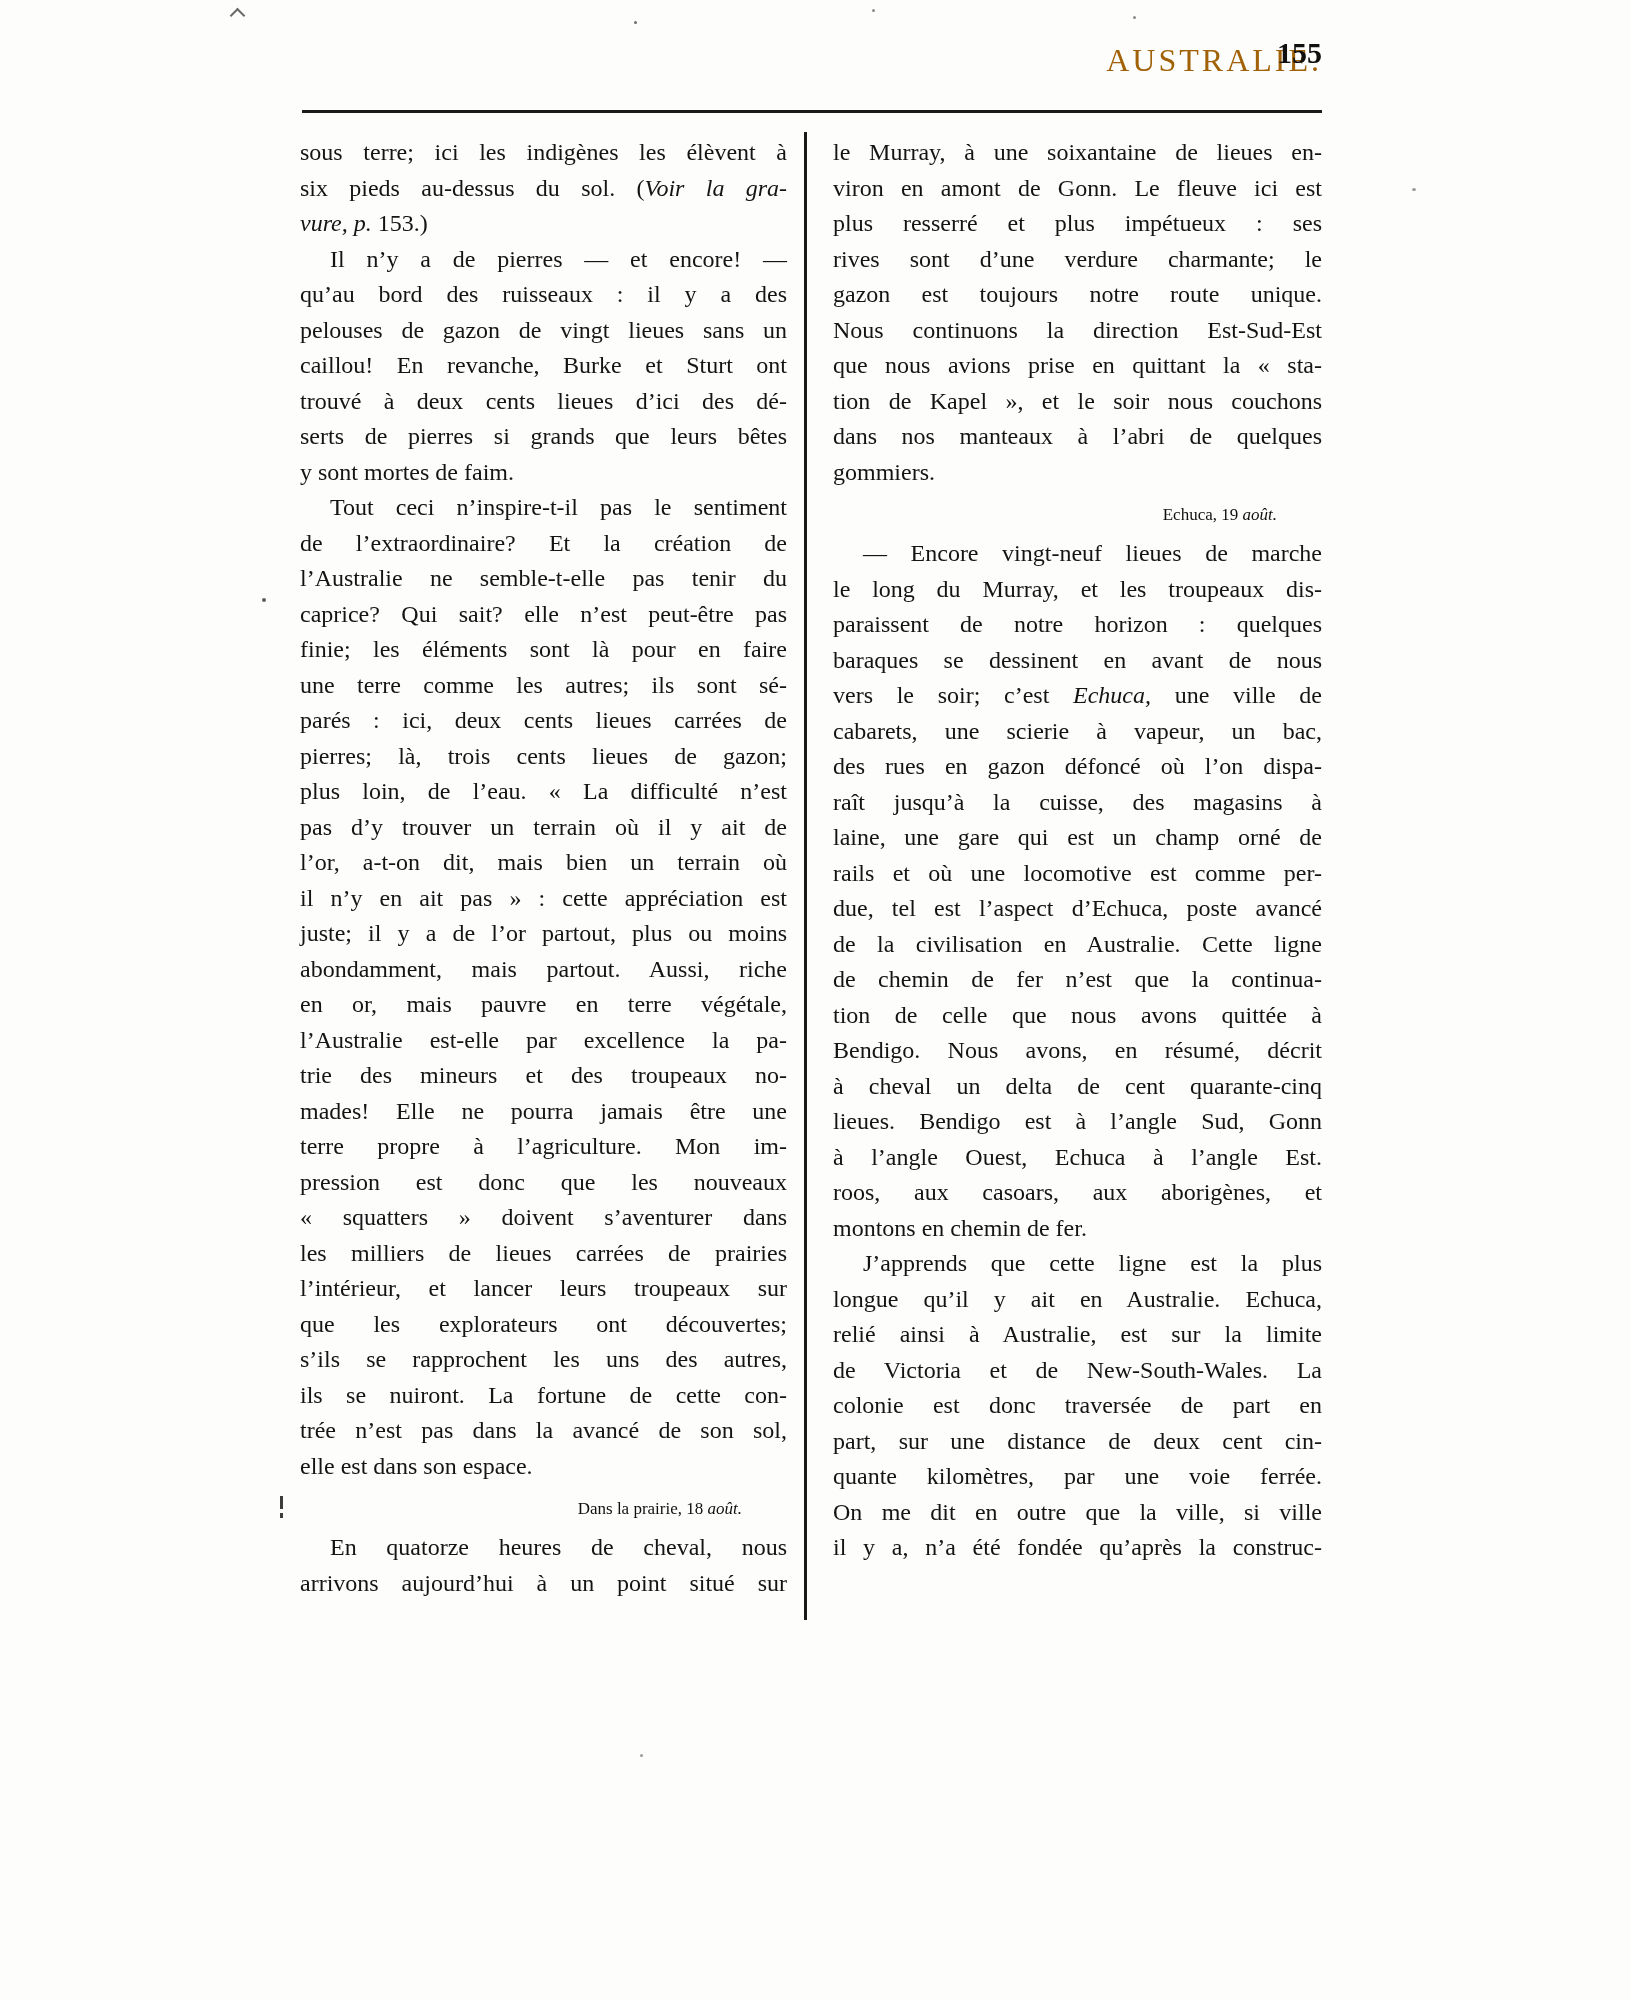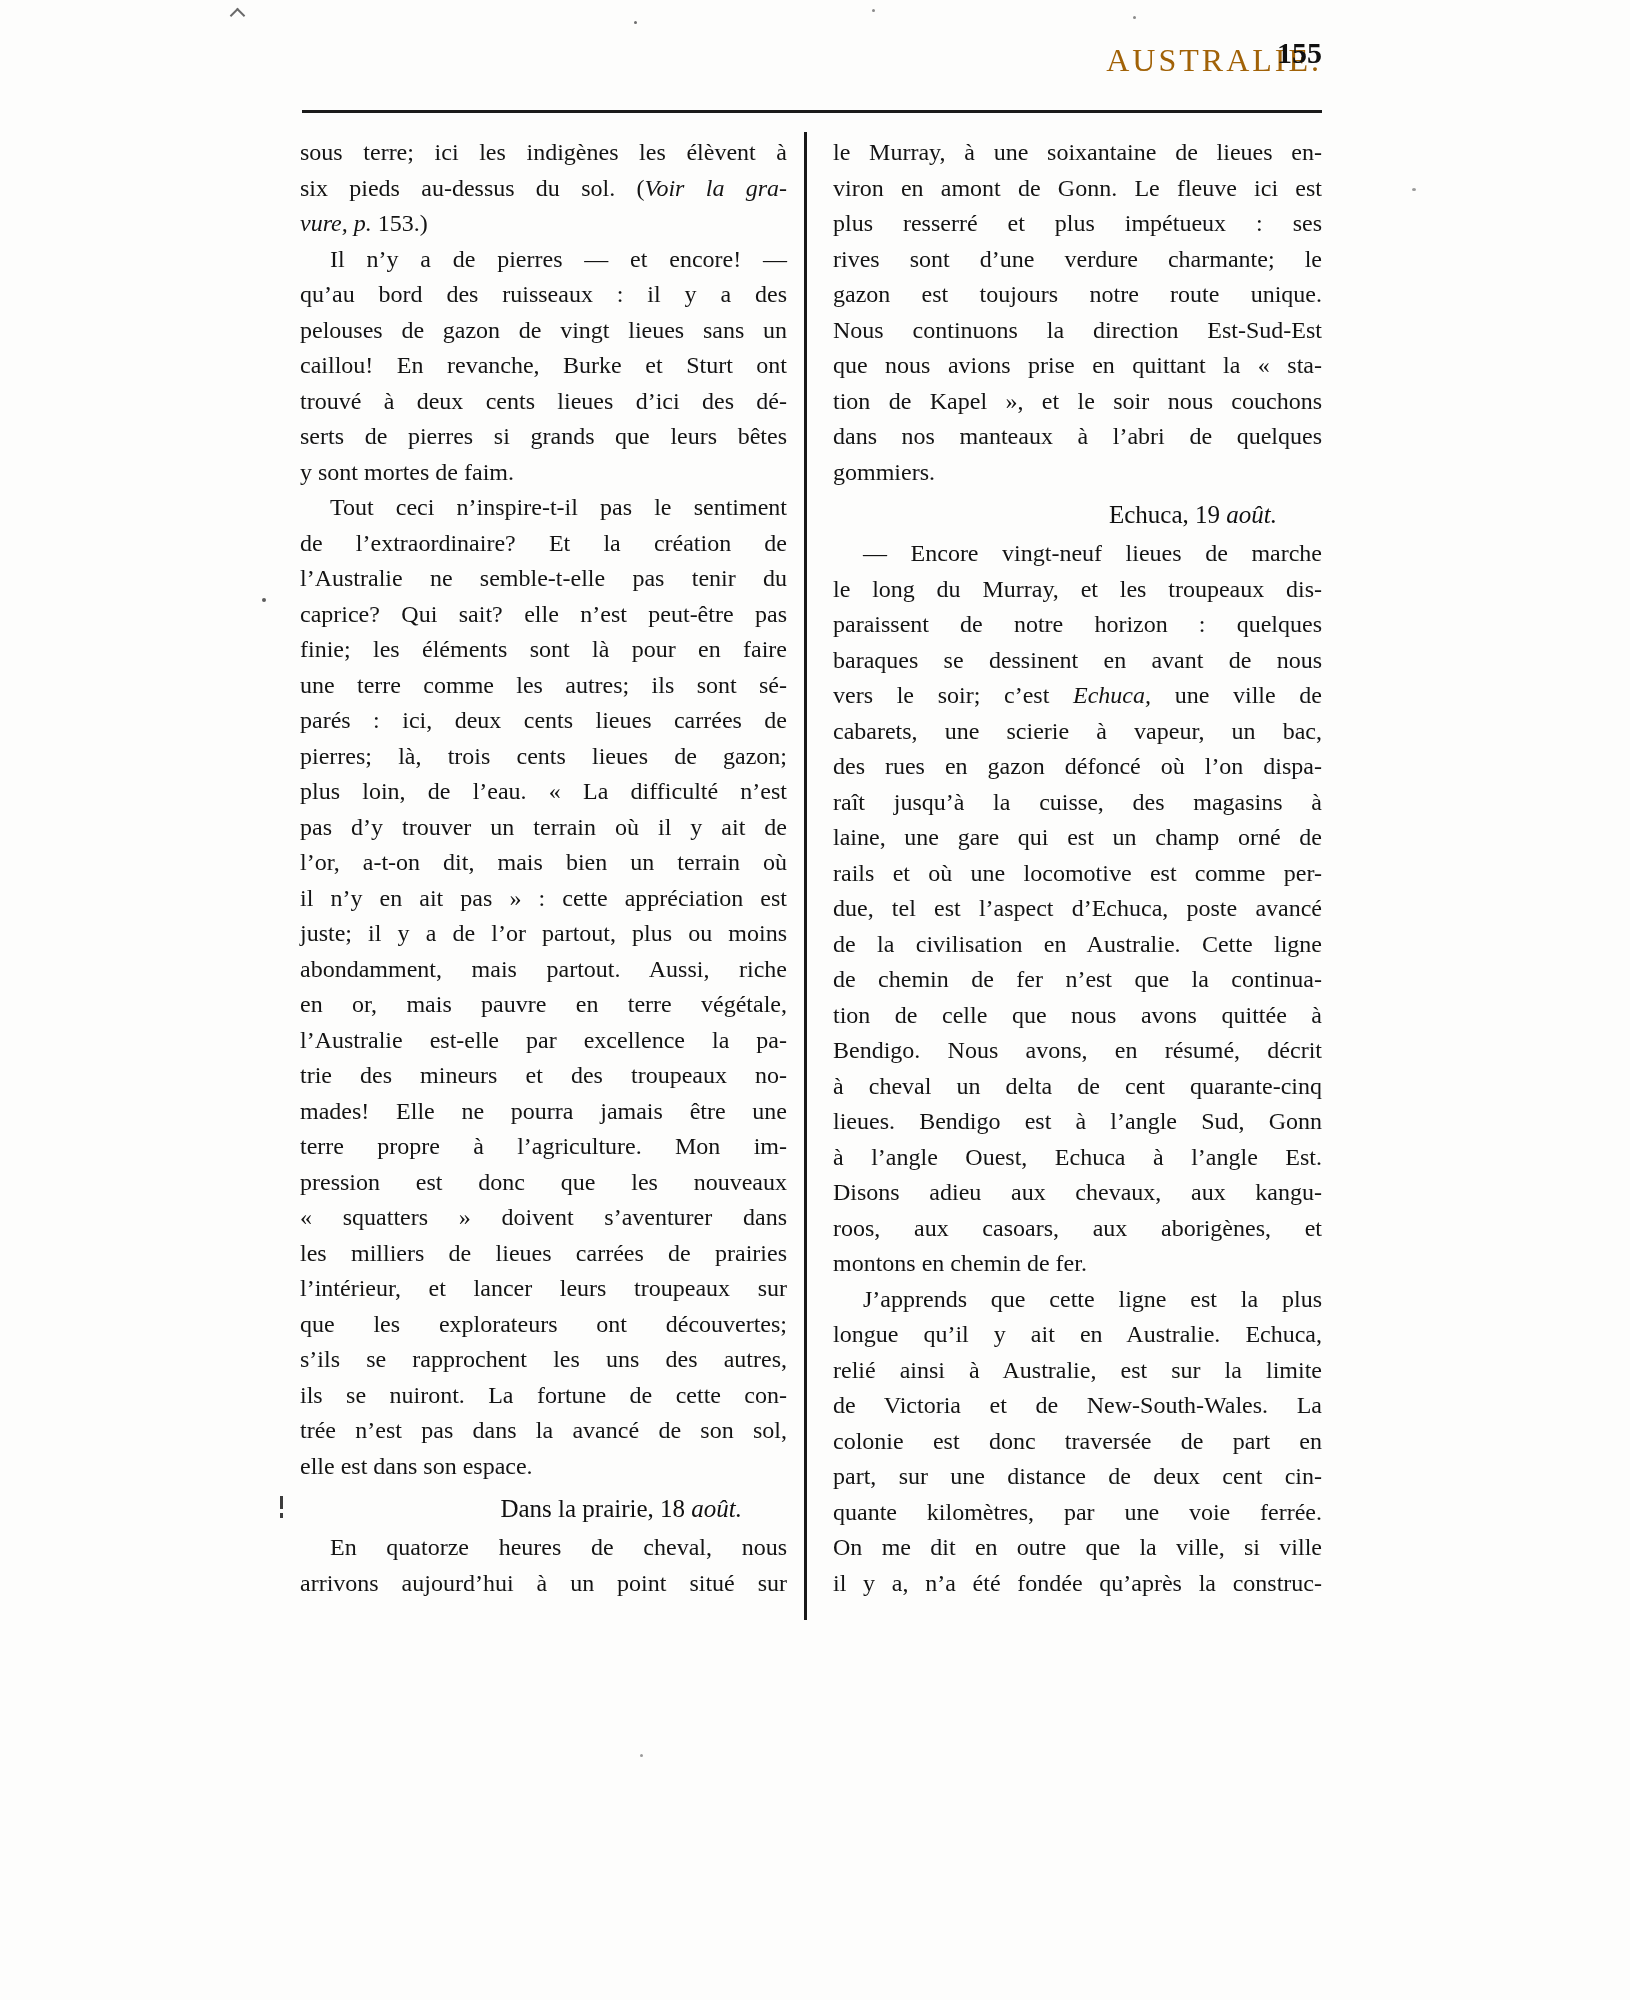--- a/index.html
+++ b/index.html
@@ -33,21 +33,21 @@
     position:absolute;top:135px;
     font-size:24px;line-height:35.5px;
   }
   .col-left{left:300px;width:487px;}
   .col-right{left:833px;width:489px;}
   .line{text-align:justify;text-align-last:justify;}
   .line.e{text-align-last:left;}
   .line.ind{text-indent:30px;}
   .dateline{
     text-align:right;padding-right:45px;
-    font-size:25px;line-height:30px;
+    font-size:17px;line-height:30px;
     margin:10px 0 6px 0;color:#101010;
   }
   
   .chev{
     position:absolute;left:232px;top:10px;width:9px;height:9px;
     border-left:2px solid #6a6a6a;border-top:2px solid #6a6a6a;
     transform:rotate(45deg);
   }
   .exc-bar{position:absolute;left:280px;top:1496px;width:3px;height:13px;background:#3c3c3c;}
   .exc-dot{position:absolute;left:280px;top:1513px;width:3px;height:5px;background:#3c3c3c;}
@@ -136,21 +136,20 @@
     <div class="line">laine, une gare qui est un champ orné de</div>
     <div class="line">rails et où une locomotive est comme per-</div>
     <div class="line">due, tel est l’aspect d’Echuca, poste avancé</div>
     <div class="line">de la civilisation en Australie. Cette ligne</div>
     <div class="line">de chemin de fer n’est que la continua-</div>
     <div class="line">tion de celle que nous avons quittée à</div>
     <div class="line">Bendigo. Nous avons, en résumé, décrit</div>
     <div class="line">à cheval un delta de cent quarante-cinq</div>
     <div class="line">lieues. Bendigo est à l’angle Sud, Gonn</div>
     <div class="line">à l’angle Ouest, Echuca à l’angle Est.</div>
-    <div class="line">Disons adieu aux chevaux, aux kangu-</div>
     <div class="line">roos, aux casoars, aux aborigènes, et</div>
     <div class="line e">montons en chemin de fer.</div>
     <div class="line ind">J’apprends que cette ligne est la plus</div>
     <div class="line">longue qu’il y ait en Australie. Echuca,</div>
     <div class="line">relié ainsi à Australie, est sur la limite</div>
     <div class="line">de Victoria et de New-South-Wales. La</div>
     <div class="line">colonie est donc traversée de part en</div>
     <div class="line">part, sur une distance de deux cent cin-</div>
     <div class="line">quante kilomètres, par une voie ferrée.</div>
     <div class="line">On me dit en outre que la ville, si ville</div>

